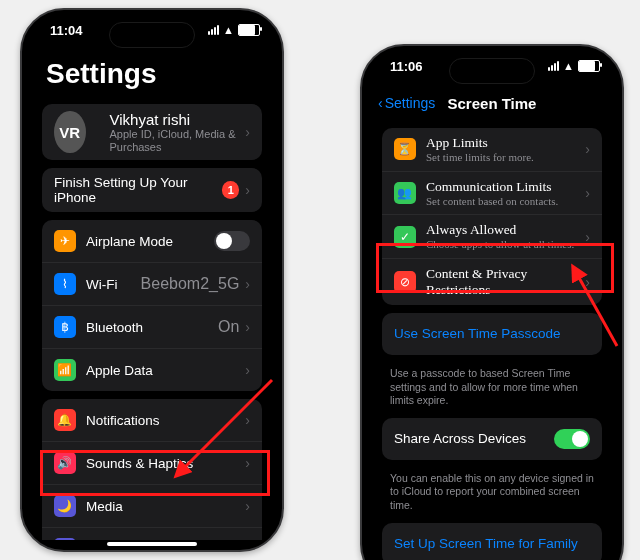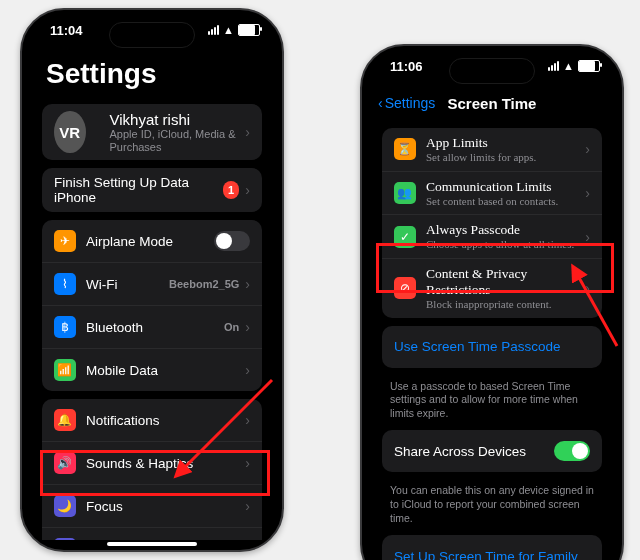--- a/index.html
+++ b/index.html
@@ -77,21 +77,21 @@
     position:relative;
   }
   .row + .row { border-top:1px solid #2a2a2c; }
   .row .icon {
     width:22px; height:22px; border-radius:5px;
     display:flex; align-items:center; justify-content:center;
     font-size:12px; color:#fff; margin-right:10px; flex:0 0 auto;
   }
   .row .label { flex:1 1 auto; }
   .row .sub { color:#8e8e93; font-size:11px; line-height:1.15; }
-  .row .detail { color:#8e8e93; font-size:11px; margin-right:6px;font-weight:bold;}
+  .row .detail { color:#8e8e93; font-size:16px; margin-right:6px;}
   .chev { color:#5a5a5e; font-size:14px; }
   .avatar {
     width:42px;height:42px;border-radius:50%;background:#555;
     display:flex;align-items:center;justify-content:center;font-weight:600;font-size:15px;margin-right:24px;
   }
   .badge {
     width:18px;height:18px;border-radius:9px;background:#ff3b30;color:#fff;
     display:flex;align-items:center;justify-content:center;font-size:11px;font-weight:600;margin-right:6px;
   }
   .switch {
@@ -147,21 +147,21 @@
         <div class="label">
           <div style="font-size:15px;">Vikhyat rishi</div>
           <div class="sub">Apple ID, iCloud, Media &amp; Purchases</div>
         </div>
         <span class="chev">›</span>
       </div>
     </div>
 
     <div class="group">
       <div class="row">
-        <span class="label">Finish Setting Up Data iPhone</span>
+        <span class="label">Finish Setting Up Your iPhone</span>
         <span class="badge">1</span>
         <span class="chev">›</span>
       </div>
     </div>
 
     <div class="group">
       <div class="row">
         <span class="icon" style="background:#ff9500">✈</span>
         <span class="label">Airplane Mode</span>
         <span class="switch">
@@ -175,39 +175,39 @@
         <span class="chev">›</span>
       </div>
       <div class="row">
         <span class="icon" style="background:#007aff">฿</span>
         <span class="label">Bluetooth</span>
         <span class="detail">On</span>
         <span class="chev">›</span>
       </div>
       <div class="row">
         <span class="icon" style="background:#34c759">📶</span>
-        <span class="label">Mobile Data</span>
+        <span class="label">Apple Data</span>
         <span class="chev">›</span>
       </div>
     </div>
 
     <div class="group">
       <div class="row">
         <span class="icon" style="background:#ff3b30">🔔</span>
         <span class="label">Notifications</span>
         <span class="chev">›</span>
       </div>
       <div class="row">
         <span class="icon" style="background:#ff2d55">🔊</span>
         <span class="label">Sounds &amp; Haptics</span>
         <span class="chev">›</span>
       </div>
       <div class="row">
         <span class="icon" style="background:#5856d6">🌙</span>
-        <span class="label">Focus</span>
+        <span class="label">Media</span>
         <span class="chev">›</span>
       </div>
       <div class="row">
         <span class="icon" style="background:#5856d6">⏳</span>
 
       </div>
     </div>
 
   </div>
   <div class="home-ind"></div>
@@ -248,45 +248,44 @@
         <span>Settings</span>
       </div>
       <span>Screen Time</span>
     </div>
 
     <div class="group">
       <div class="row two-line">
         <span class="icon" style="background:#ff9500">⏳</span>
         <div class="label">
             <span>App Limits</span>
-            <span class="sub">Set allow limits for apps.</span>
+            <span class="sub">Set time limits for more.</span>
           </div>
         <span class="chev">›</span>
       </div>
       <div class="row two-line">
         <span class="icon" style="background:#34c759">👥</span>
         <div class="label">
             <span>Communication Limits</span>
             <span class="sub">Set content based on contacts.</span>
           </div>
         <span class="chev">›</span>
       </div>
       <div class="row two-line">
         <span class="icon" style="background:#34c759">✓</span>
         <div class="label">
-            <span>Always Passcode</span>
+            <span>Always Allowed</span>
             <span class="sub">Choose apps to allow at all times.</span>
           </div>
         <span class="chev">›</span>
       </div>
       <div class="row two-line">
         <span class="icon" style="background:#ff3b30">⊘</span>
         <div class="label">
             <span>Content &amp; Privacy Restrictions</span>
-            <span class="sub">Block inappropriate content.</span>
           </div>
         <span class="chev">›</span>
       </div>
     </div>
 
     <div class="group">
       <div class="row">
         <span class="label link">Use Screen Time Passcode</span>
       </div>
     </div>

